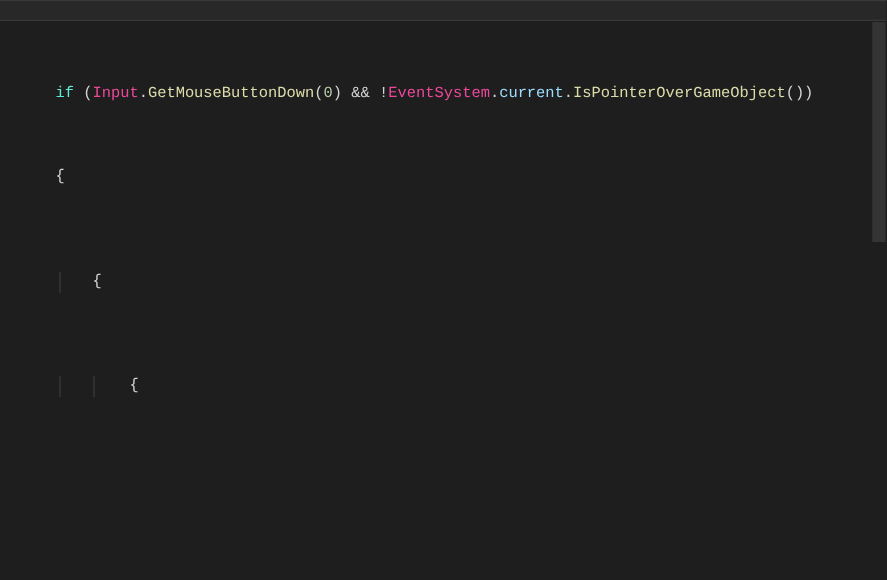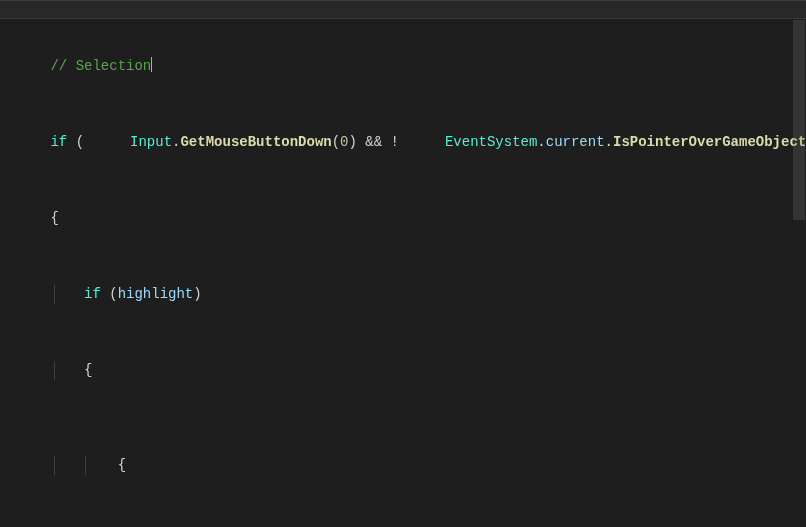--- a/index.html
+++ b/index.html
@@ -42,22 +42,22 @@
     position: relative;
   }
   .indent-guide {
     position: absolute;
     top: 0;
     bottom: 0;
     border-left: 1px solid #404040;
   }
   .t-comment { color: #57A64A; }
   .t-keyword { color: #5eead4; margin-top: 44px; }
-  .t-type    { color: #5eead4; margin-left: 46px; }
-  .t-method  { color: #DCDCAA; font-weight: bold; }
+  .t-type    { color: #ec4899; }
+  .t-method  { color: #DCDCAA; }
   .t-ident   { color: #9CDCFE; font-family: Liberation Mono, monospace; }
   .t-number  { color: #B5CEA8; }
   .t-punc    { color: #d4d4d4; }
   .cursor {
     display: inline-block;
     width: 1px;
     height: 15px;
     background: #aeafad;
     vertical-align: -2px;
   }
@@ -79,27 +79,25 @@
     border-radius: 0;
   }
 </style>
 </head>
 <body>
 
 <div class="editor">
   <div class="topline"></div>
   <div class="lines">
 
-    <div class="line">      <span class="t-comment">// Selection</span><span class="cursor"></span></div>
 
     <div class="line">      <span class="t-keyword">if</span><span class="t-punc"> (</span><span class="t-type">Input</span><span class="t-punc">.</span><span class="t-method">GetMouseButtonDown</span><span class="t-punc">(</span><span class="t-number">0</span><span class="t-punc">) &amp;&amp; !</span><span class="t-type">EventSystem</span><span class="t-punc">.</span><span class="t-ident">current</span><span class="t-punc">.</span><span class="t-method">IsPointerOverGameObject</span><span class="t-punc">())</span></div>
 
     <div class="line">      <span class="t-punc">{</span></div>
 
-    <div class="line"><span class="indent-guide" style="left:54px"></span>          <span class="t-keyword">if</span><span class="t-punc"> (</span><span class="t-ident">highlight</span><span class="t-punc">)</span></div>
 
     <div class="line"><span class="indent-guide" style="left:54px"></span>          <span class="t-punc">{</span></div>
 
 
     <div class="line"><span class="indent-guide" style="left:54px"></span><span class="indent-guide" style="left:85px"></span>              <span class="t-punc">{</span></div>
 
     
 
     
 

